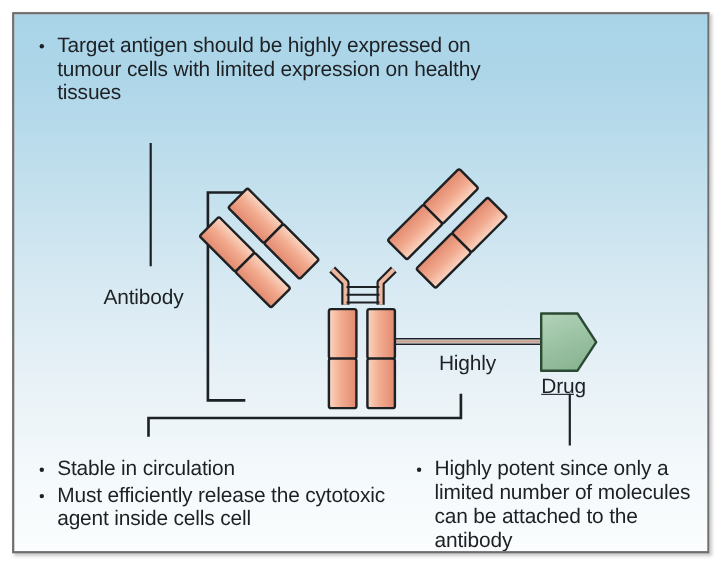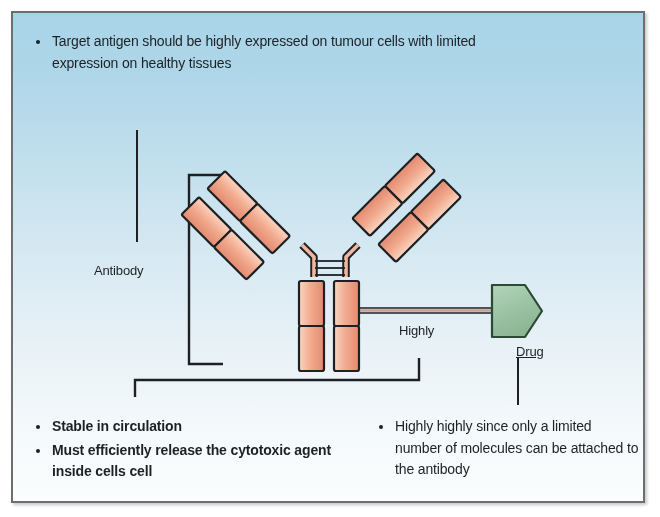--- a/index.html
+++ b/index.html
@@ -48,52 +48,52 @@
   .bullet-list {
     position: absolute;
     margin: 0;
     padding: 0;
     list-style: none;
   }
   .bullet-list li {
     position: relative;
     padding-left: 19px;
     color: #1d2124;
-    font-size: 14px;
+    font-size: 19px;
     line-height: 21.5px;
     letter-spacing: -0.15px;
   }
   .bullet-list li::before {
     content: "";
     position: absolute;
     left: 3px;
     top: 9px;
     width: 4px;
     height: 4px;
     background: #1d2124;
     border-radius: 50%;
   }
   .bullet-list li + li { margin-top: 2px; }
 
   #top-text-block   { left: 20px;  top: 18px;  width: 450px; }
-  #bottom-left-text { left: 20px;  top: 403px; width: 320px; font-weight: bold; }
+  #bottom-left-text { left: 20px;  top: 403px; width: 320px; }
   #bottom-right-text{ left: 363px; top: 403px; width: 265px; }
 
   
   .diagram-label {
     position: absolute;
     color: #1d2124;
-    font-size: 13px;
+    font-size: 19px;
     line-height: 18px;
     white-space: nowrap;
     letter-spacing: -0.15px;
   }
   #label-antibody { left: 81px;  top: 249px; }
   #label-linker   { left: 386px; top: 309px; }
-  #label-drug     { left: 503px; top: 330px; text-decoration: underline; }
+  #label-drug     { left: 479px; top: 330px; text-decoration: underline; }
 
   
   #diagram-svg {
     position: absolute;
     left: 0; top: 0;
     width: 634px;
     height: 492px;
     pointer-events: none;
   }
 </style>
@@ -197,21 +197,21 @@
     <ul class="bullet-list" id="top-text-block">
       <li>Target antigen should be highly expressed on tumour cells with limited expression on healthy tissues</li>
     </ul>
 
     <ul class="bullet-list" id="bottom-left-text">
       <li>Stable in circulation</li>
       <li>Must efficiently release the cytotoxic agent inside cells cell</li>
     </ul>
 
     <ul class="bullet-list" id="bottom-right-text">
-      <li>Highly highly since only a limited number of molecules can be attached to the antibody</li>
+      <li>Highly potent since only a limited number of molecules can be attached to the antibody</li>
     </ul>
 
     <div class="diagram-label" id="label-antibody">Antibody</div>
     <div class="diagram-label" id="label-linker">Highly</div>
     <div class="diagram-label" id="label-drug">Drug</div>
 
   </div>
 </div>
 
 </body></html>

